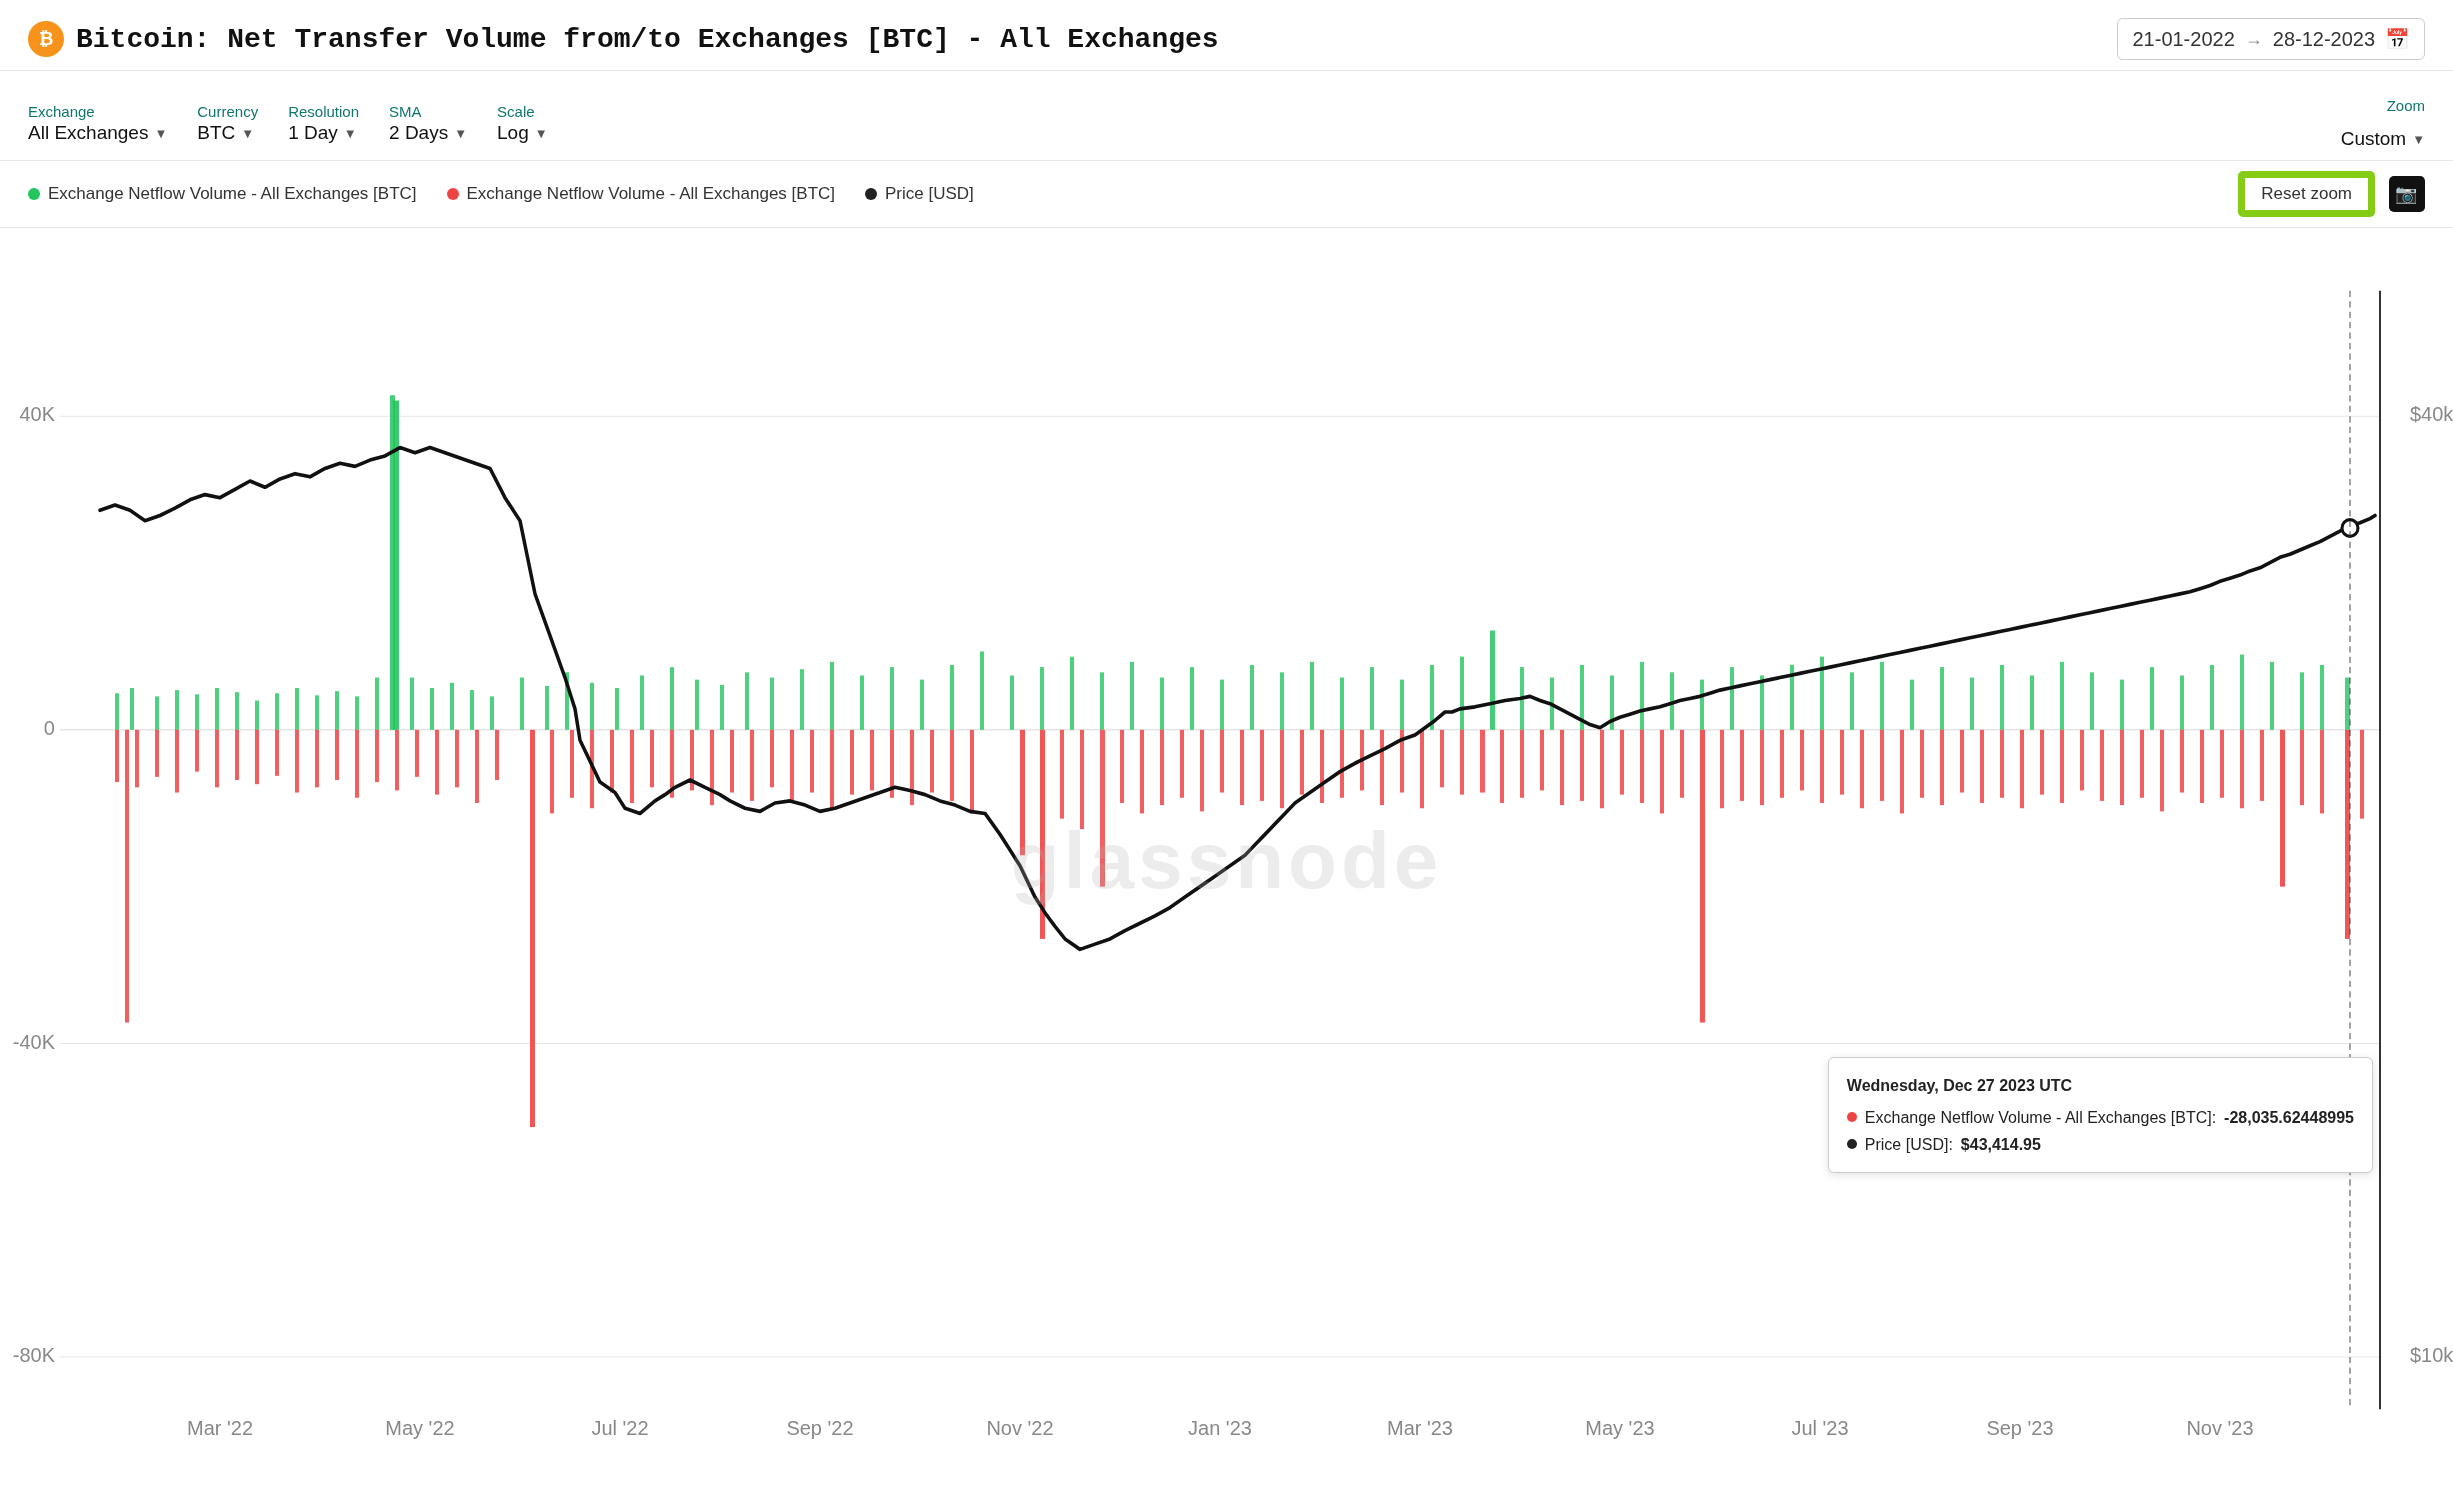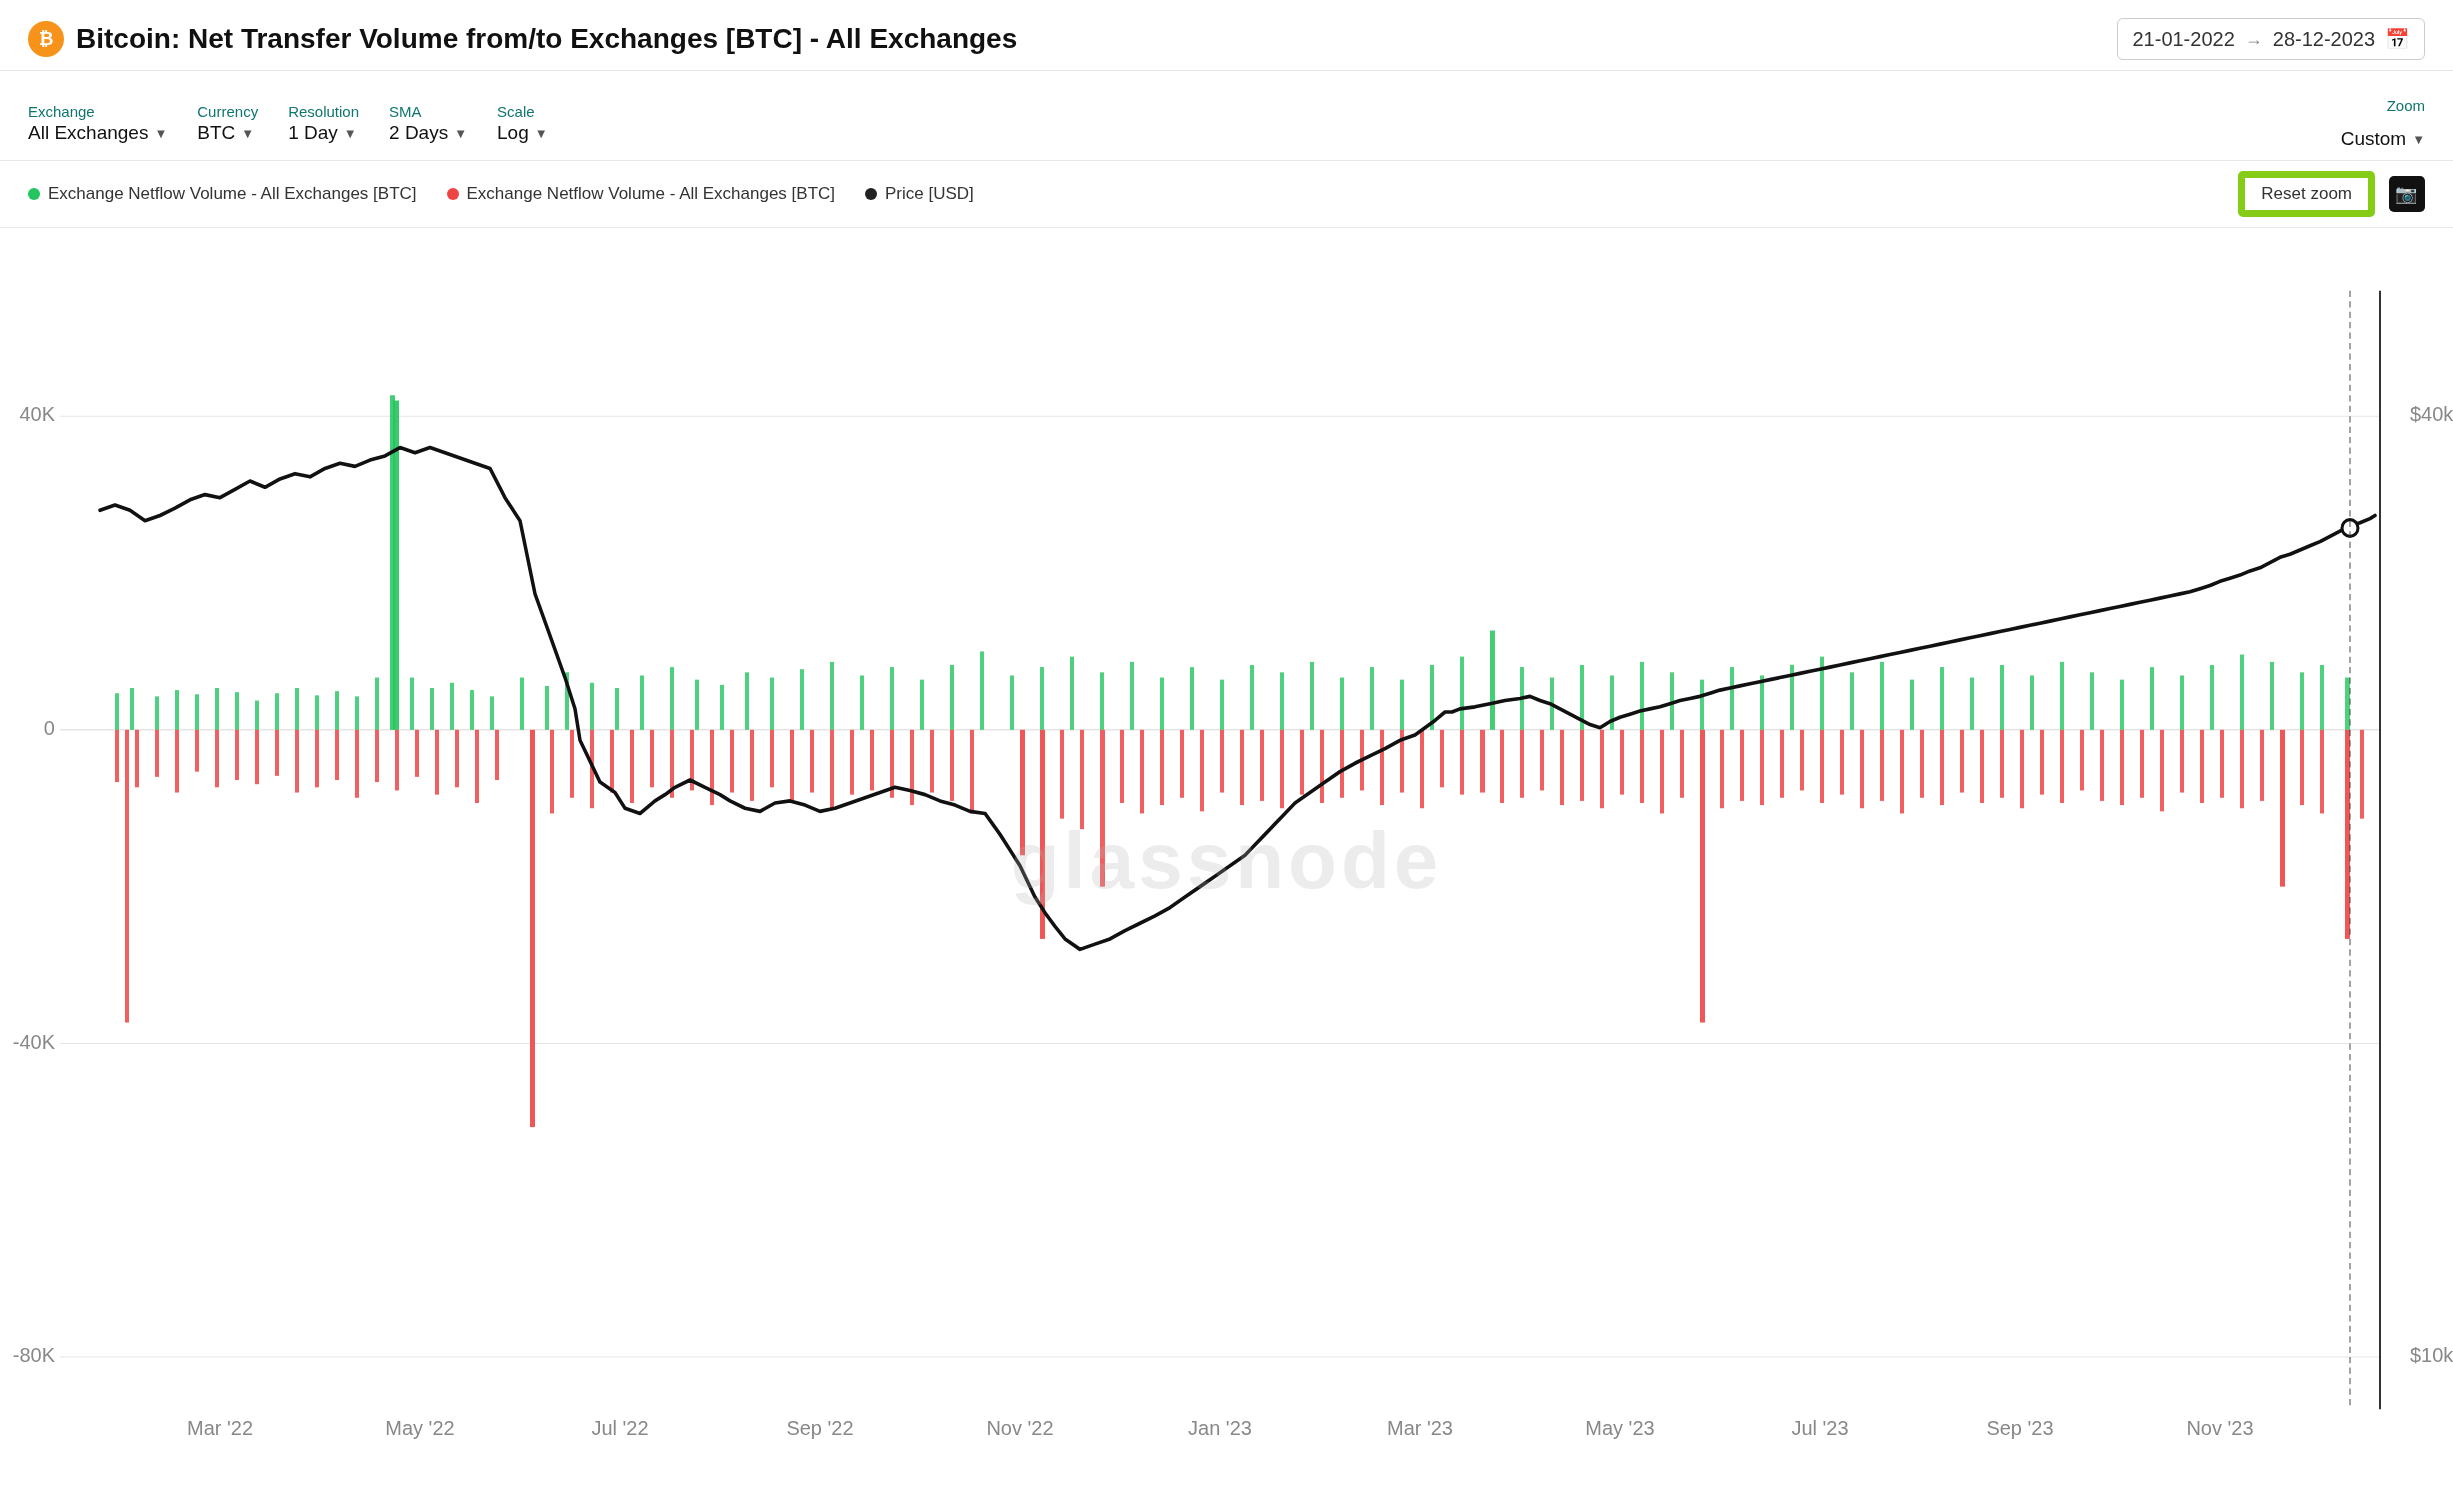--- a/index.html
+++ b/index.html
@@ -35,20 +35,21 @@
       width: 36px; height: 36px;
       background: #f7931a;
       border-radius: 50%;
       display: flex; align-items: center; justify-content: center;
       color: white; font-weight: bold; font-size: 18px;
     }
     .chart-title {
       font-size: 28px;
       font-weight: 600;
       color: #111;
+      font-family: Liberation Mono, monospace;
     }
     .date-range {
       display: flex;
       align-items: center;
       gap: 10px;
       border: 1px solid #ccc;
       border-radius: 6px;
       padding: 8px 14px;
       font-size: 20px;
       color: #333;
@@ -724,14 +725,27 @@
           2375,275
         "></polyline>
 
       <circle cx="2350" cy="287" r="8" fill="white" stroke="#111" stroke-width="3"></circle>
 
       <line x1="2350" y1="60" x2="2350" y2="1130" stroke="#333" stroke-width="1.5" stroke-dasharray="6,4" opacity="0.6"></line>
 
     </svg>
 
     
+    <div class="tooltip" style="right: 80px; bottom: 320px; min-width: 520px;">
+      <div class="tooltip-date">Wednesday, Dec 27 2023 UTC</div>
+      <div class="tooltip-row">
+        <div class="tooltip-dot" style="background:#ef4444;"></div>
+        <span>Exchange Netflow Volume - All Exchanges [BTC]:</span>
+        <span class="tooltip-value">-28,035.62448995</span>
+      </div>
+      <div class="tooltip-row">
+        <div class="tooltip-dot" style="background:#222;"></div>
+        <span>Price [USD]:</span>
+        <span class="tooltip-value">$43,414.95</span>
+      </div>
+    </div>
   </div>
 </div>
 
 </body></html>

